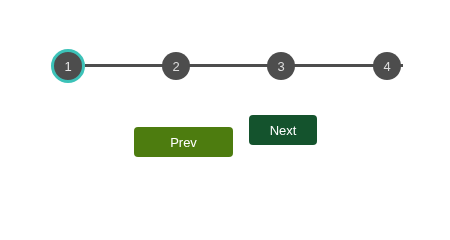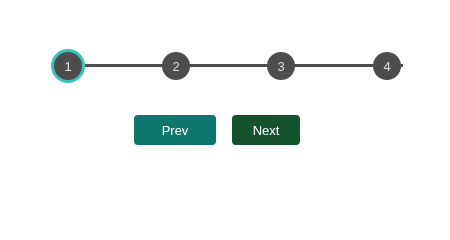--- a/index.html
+++ b/index.html
@@ -91,22 +91,23 @@
     font-size: 13px;
     font-family: "Liberation Sans", sans-serif;
     cursor: pointer;
     padding: 0;
     display: flex;
     align-items: center;
     justify-content: center;
     box-sizing: border-box;
   }
   .wizard-btn.prev {
-    width: 82px;
-    background: #0f766e;
+    width: 99px;
+    background: #4d7c0f;
+    margin-top: 12px;
   }
   .wizard-btn.next {
     width: 68px;
     background: #14532d;
     margin-left: 16px;
   }
 </style>
 </head>
 <body>
 

